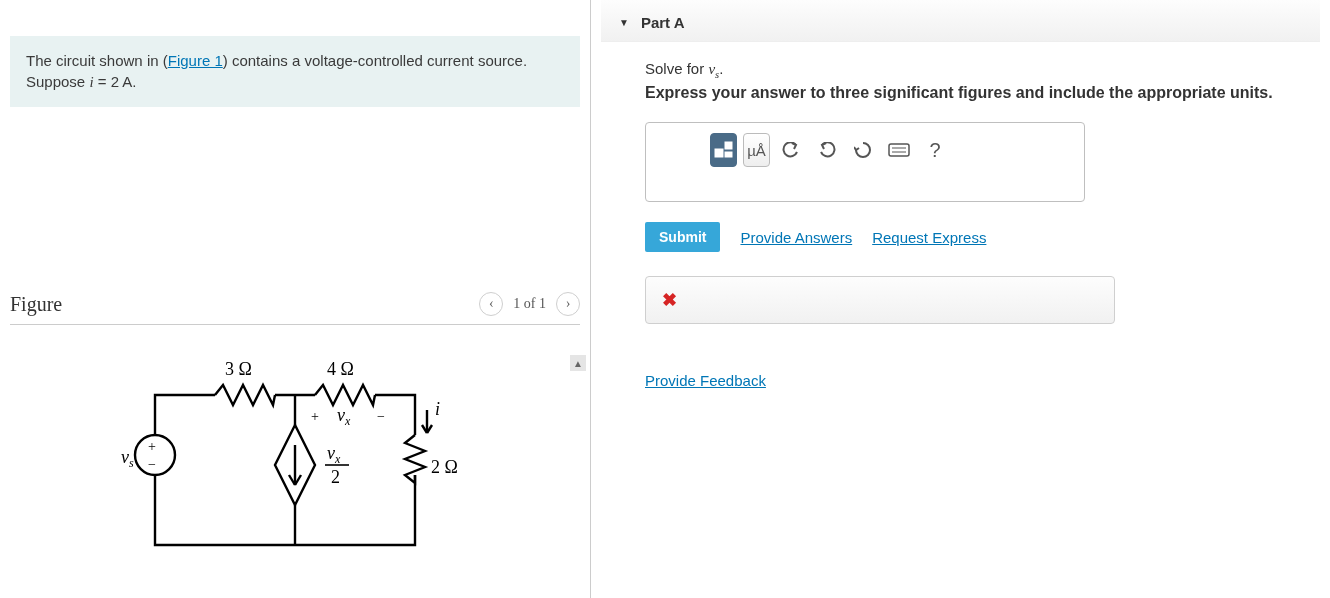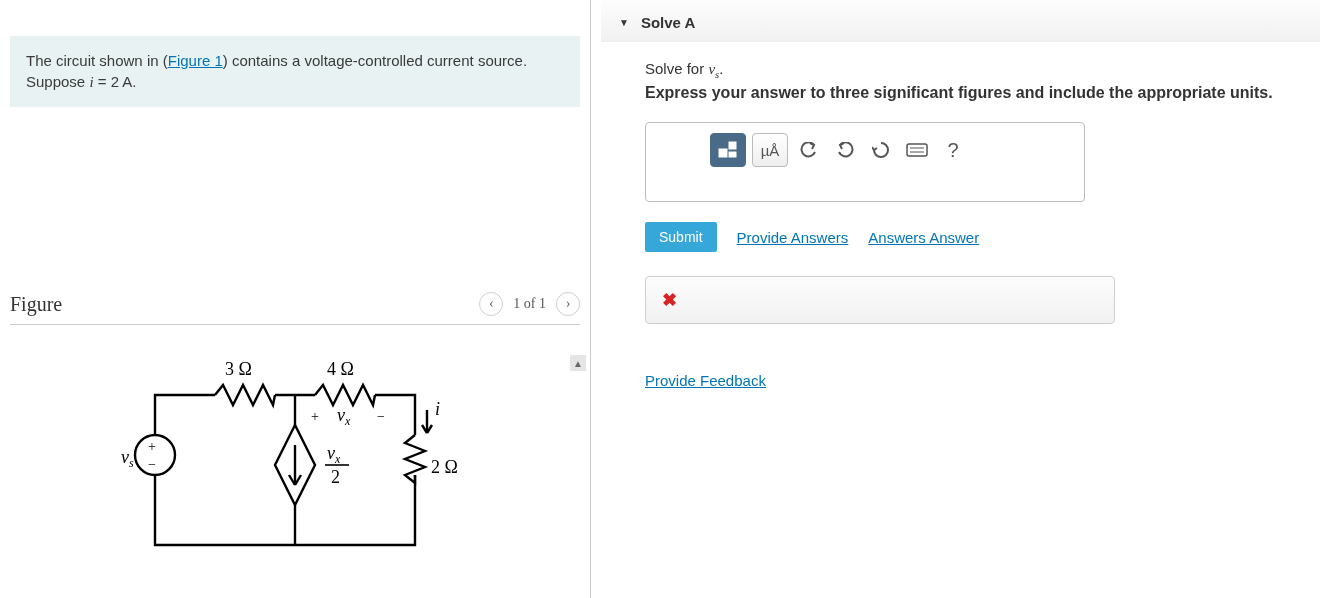--- a/index.html
+++ b/index.html
@@ -6,21 +6,21 @@
   body {
     font-family: Arial, Helvetica, sans-serif;
     font-size: 14px;
     color: #333;
     background: #fff;
     width: 1330px;
     height: 598px;
     overflow: hidden;
   }
   .layout { display: flex; height: 100%; }
-  .left-col { width: 590px; padding: 0 10px 0 10px; position: relative; margin-top: 8px; }
+  .left-col { width: 590px; padding: 8px 10px 0 10px; position: relative; }
   .right-col { flex: 1; padding: 0 10px; }
   .divider { width: 1px; background: #ccc; height: 100%; }
 
   .prompt-box {
     background: #e8f2f2;
     padding: 14px 16px;
     margin-top: 28px;
     font-size: 15px;
     line-height: 1.4;
     color: #3a3a3a;
@@ -62,42 +62,42 @@
   .solve-line { font-size: 15px; margin-bottom: 4px; }
   .instr { font-weight: bold; font-size: 16px; margin-bottom: 20px; }
 
   .answer-box {
     border: 1px solid #bfbfbf; border-radius: 4px;
     width: 440px; padding: 10px 14px 20px 14px;
     background: #fff;
   }
   .toolbar { display:flex; gap:6px; align-items:center; margin-left:50px; margin-bottom:14px;}
   .tool {
-    width:36px; height:34px; border:1px solid #bbb; border-radius:4px;
+    width:27px; height:34px; border:1px solid #bbb; border-radius:4px;
     display:flex; align-items:center; justify-content:center;
     background: linear-gradient(#fff,#eee);
     font-size:15px; color:#555;
   }
   .tool.active { background:#4a6b87; color:#fff; border-color:#4a6b87;}
   .tool.plain { border:none; background:none; width:30px;}
   .inputs { display:flex; align-items:center; gap:6px;}
   .inputs .lbl { font-style: italic; font-size:16px; width:46px; text-align:right; padding-right:4px;}
   .val-input {
     width: 180px; height:38px; border:1px solid #3a93c6;
     font-size: 24px; padding: 2px 8px; color:#222; font-family:inherit;
   }
   .unit-input {
     width: 180px; height:38px; border:1px solid #3a93c6;
     font-size: 24px; padding: 2px 8px; color:#999; font-family:inherit;
   }
 
   .submit-row { margin-top: 20px; display:flex; align-items:center; gap:20px;}
   .submit-btn {
     background:#36a7d9; color:#fff; border:none; padding:7px 14px;
-    font-size:14px; border-radius:2px; font-weight:normal;text-align:center;
+    font-size:14px; border-radius:2px; font-weight:bold;text-align:center;
   }
   .link { color:#0076b6; text-decoration:underline; font-size:15px; }
 
   .feedback-box {
     margin-top: 24px; border:1px solid #cfcfcf; border-radius:4px;
     background: linear-gradient(#fdfdfd,#f1f1f1);
     padding: 12px 16px; display:flex; align-items:center; gap:12px;
     width: 470px; font-size:15px; font-weight:bold;
   }
   .feedback-box .x { color:#d62424; font-size:18px; font-weight:bold;}
@@ -172,21 +172,21 @@
         </g>
       </svg>
     </div>
   </div>
 
   <div class="divider"></div>
 
   <div class="right-col">
     <div class="part-header">
       <span class="tri">▼</span>
-      <span class="lbl">Solve A</span>
+      <span class="lbl">Part A</span>
     </div>
 
     <div class="part-body">
       <div class="solve-line">
         <span>Solve for </span><span class="ital">v</span><span class="ital sub">s</span><span>.</span>
       </div>
       <div class="instr">Express your answer to three significant figures and include the appropriate units.</div>
 
       <div class="answer-box">
         <div class="toolbar">
@@ -225,21 +225,21 @@
                 <line x1="4" y1="9" x2="18" y2="9" stroke="#555"></line>
               </svg>
           </div>
           <div class="tool plain" style="font-size:20px;">?</div>
         </div>
       </div>
 
       <div class="submit-row">
         <button class="submit-btn">Submit</button>
         <a href="#" class="link">Provide Answers</a>
-        <a href="#" class="link">Answers Answer</a>
+        <a href="#" class="link">Request Express</a>
       </div>
 
       <div class="feedback-box">
         <span class="x">✖</span>
       </div>
 
       <div class="provide">
         <a href="#" class="link">Provide Feedback</a>
       </div>
     </div>

